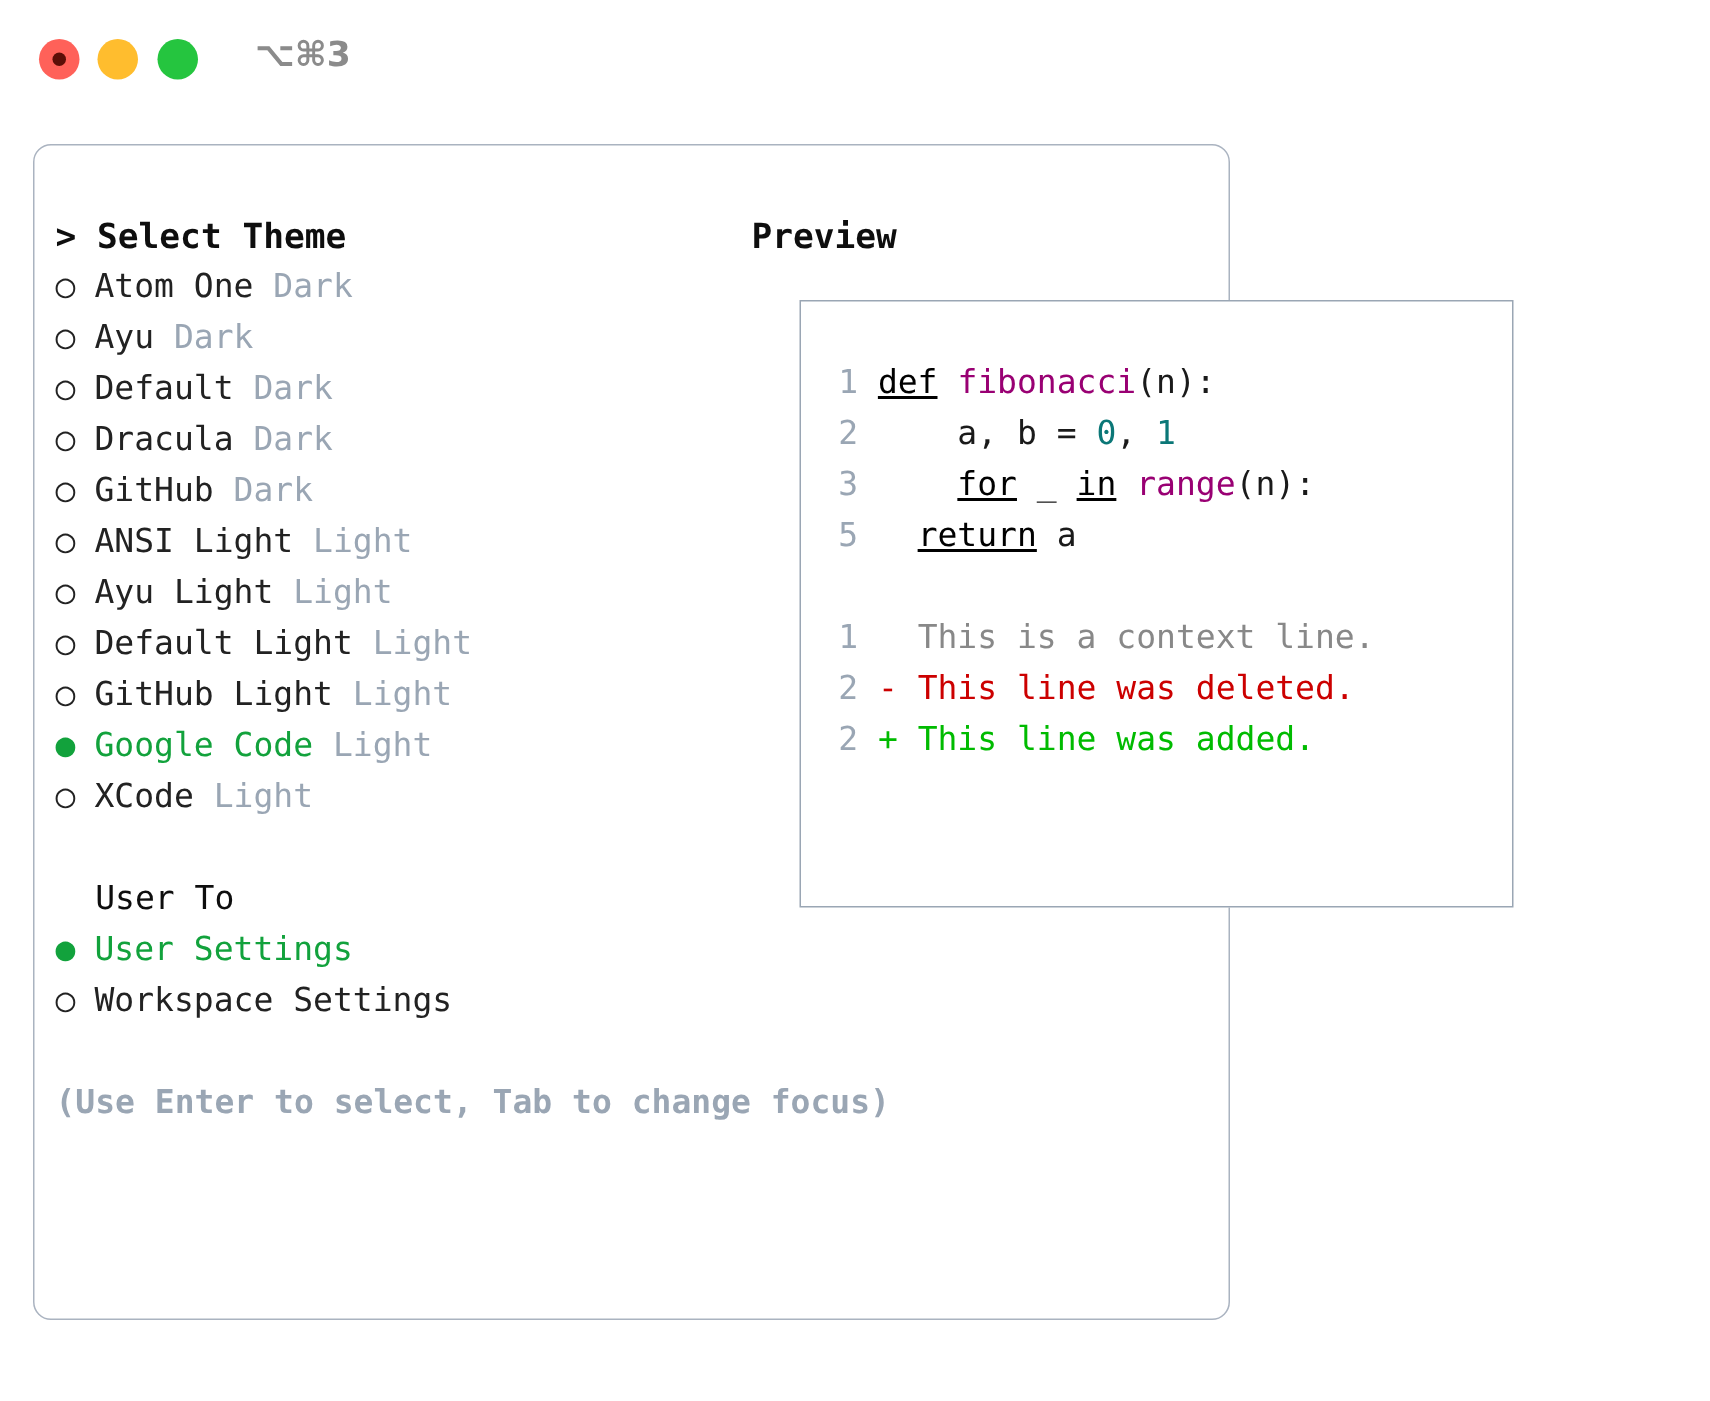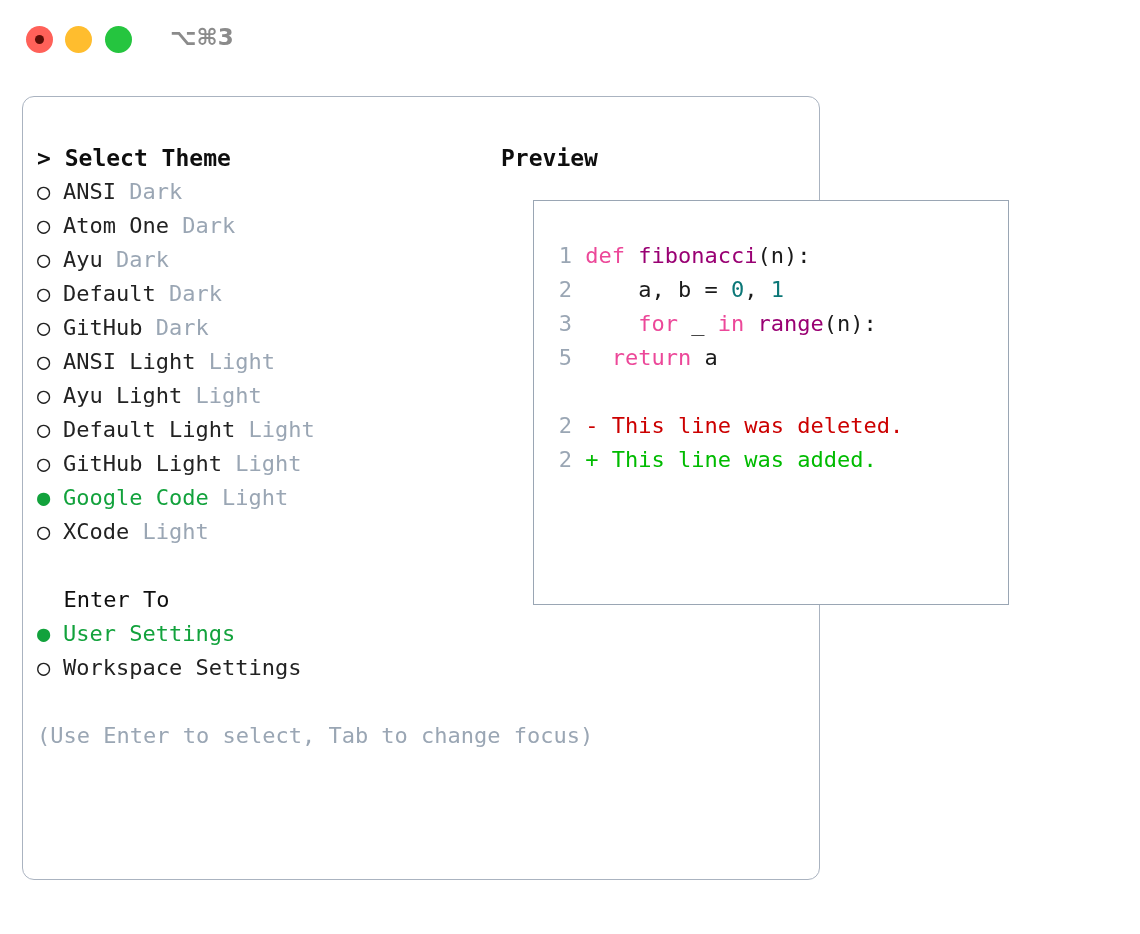--- a/index.html
+++ b/index.html
@@ -122,20 +122,21 @@
   }
 
   .spacer-line { height: 34px; }
 
   #hint {
     font-size: 22px;
     line-height: 34px;
     color: #9aa6b4;
     white-space: pre;
     width: 420px;
+    font-weight: bold;
   }
 
   
   #preview-box {
     position: absolute;
     left: 32px;
     top: 59px;
     width: 476px;
     height: 405px;
     border: 1.8px solid #9aa6b4;
@@ -153,21 +154,21 @@
     line-height: 34px;
     white-space: pre;
     color: #1a1a1a;
   }
   .ln {
     display: inline-block;
     width: 26px;
     text-align: right;
     color: #9aa6b4;
   }
-  .k   { color: #ec4899; }   
+  .k   { color: #000000; text-decoration: underline; }   
   .fn  { color: #990073; }   
   .num { color: #0b7777; }   
   .pl  { color: #1a1a1a; }   
   .ctx { color: #888888; }   
   .del { color: #cc0000; }   
   .add { color: #00bb00; }   
   .gap { height: 34px; }
 </style>
 </head>
 <body>
@@ -180,54 +181,55 @@
     <div class="tl-dot tl-yellow"></div>
     <div class="tl-dot tl-green"></div>
     <div id="shortcut">⌥⌘3</div>
   </div>
 
   <div id="window">
 
     <div id="left-pane">
       <div class="pane-title">&gt; Select Theme</div>
       <div id="theme-list">
-          <div class="opt-row"><span class="marker unsel">○</span><span class="opt-name">ANSI</span><span> </span><span class="opt-tag">Dark</span></div>
           <div class="opt-row"><span class="marker unsel">○</span><span class="opt-name">Atom One</span><span> </span><span class="opt-tag">Dark</span></div>
           <div class="opt-row"><span class="marker unsel">○</span><span class="opt-name">Ayu</span><span> </span><span class="opt-tag">Dark</span></div>
           <div class="opt-row"><span class="marker unsel">○</span><span class="opt-name">Default</span><span> </span><span class="opt-tag">Dark</span></div>
+          <div class="opt-row"><span class="marker unsel">○</span><span class="opt-name">Dracula</span><span> </span><span class="opt-tag">Dark</span></div>
           <div class="opt-row"><span class="marker unsel">○</span><span class="opt-name">GitHub</span><span> </span><span class="opt-tag">Dark</span></div>
           <div class="opt-row"><span class="marker unsel">○</span><span class="opt-name">ANSI Light</span><span> </span><span class="opt-tag">Light</span></div>
           <div class="opt-row"><span class="marker unsel">○</span><span class="opt-name">Ayu Light</span><span> </span><span class="opt-tag">Light</span></div>
           <div class="opt-row"><span class="marker unsel">○</span><span class="opt-name">Default Light</span><span> </span><span class="opt-tag">Light</span></div>
           <div class="opt-row"><span class="marker unsel">○</span><span class="opt-name">GitHub Light</span><span> </span><span class="opt-tag">Light</span></div>
           <div class="opt-row"><span class="marker sel">●</span><span class="opt-name sel">Google Code</span><span> </span><span class="opt-tag">Light</span></div>
           <div class="opt-row"><span class="marker unsel">○</span><span class="opt-name">XCode</span><span> </span><span class="opt-tag">Light</span></div>
         </div>
       <div class="spacer-line"></div>
-      <div class="group-head">  Enter To</div>
+      <div class="group-head">  User To</div>
       <div id="apply-list">
           <div class="opt-row"><span class="marker sel">●</span><span class="opt-name sel">User Settings</span></div>
           <div class="opt-row"><span class="marker unsel">○</span><span class="opt-name">Workspace Settings</span></div>
         </div>
       <div class="spacer-line"></div>
       <div id="hint">(Use Enter to select, Tab to change focus)</div>
     </div>
 
     <div id="right-pane">
       <div class="pane-title">Preview</div>
       <div id="preview-box">
         <div id="code-area">
           <div id="code-lines">
               <div class="code-line"><span class="ln">1</span><span> </span><span class="k">def</span><span class="pl"> </span><span class="fn">fibonacci</span><span class="pl">(n):</span></div>
               <div class="code-line"><span class="ln">2</span><span> </span><span class="pl">    a, b = </span><span class="num">0</span><span class="pl">, </span><span class="num">1</span></div>
               <div class="code-line"><span class="ln">3</span><span> </span><span class="pl">    </span><span class="k">for</span><span class="pl"> _ </span><span class="k">in</span><span class="pl"> </span><span class="fn">range</span><span class="pl">(n):</span></div>
               <div class="code-line"><span class="ln">5</span><span> </span><span class="pl">  </span><span class="k">return</span><span class="pl"> a</span></div>
             </div>
           <div class="gap"></div>
           <div id="diff-lines">
+              <div class="code-line"><span class="ln">1</span><span> </span><span class="ctx">  </span><span class="ctx">This is a context line.</span></div>
               <div class="code-line"><span class="ln">2</span><span> </span><span class="del">- </span><span class="del">This line was deleted.</span></div>
               <div class="code-line"><span class="ln">2</span><span> </span><span class="add">+ </span><span class="add">This line was added.</span></div>
             </div>
         </div>
       </div>
     </div>
 
   </div>
 </div>
 

